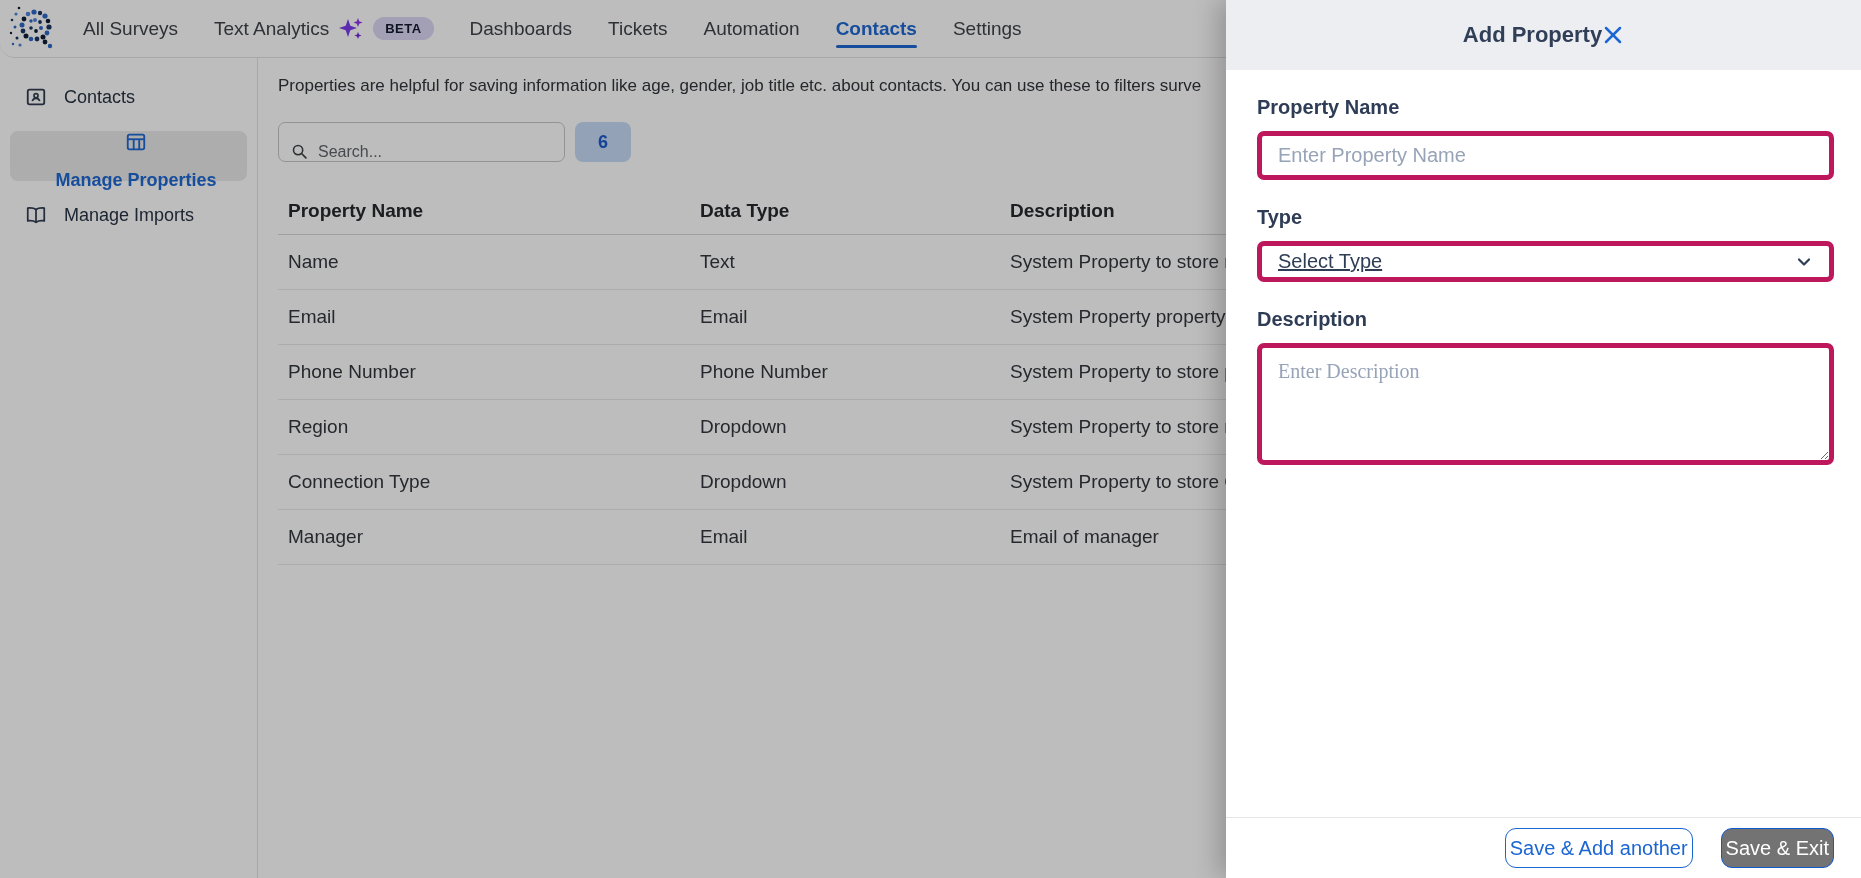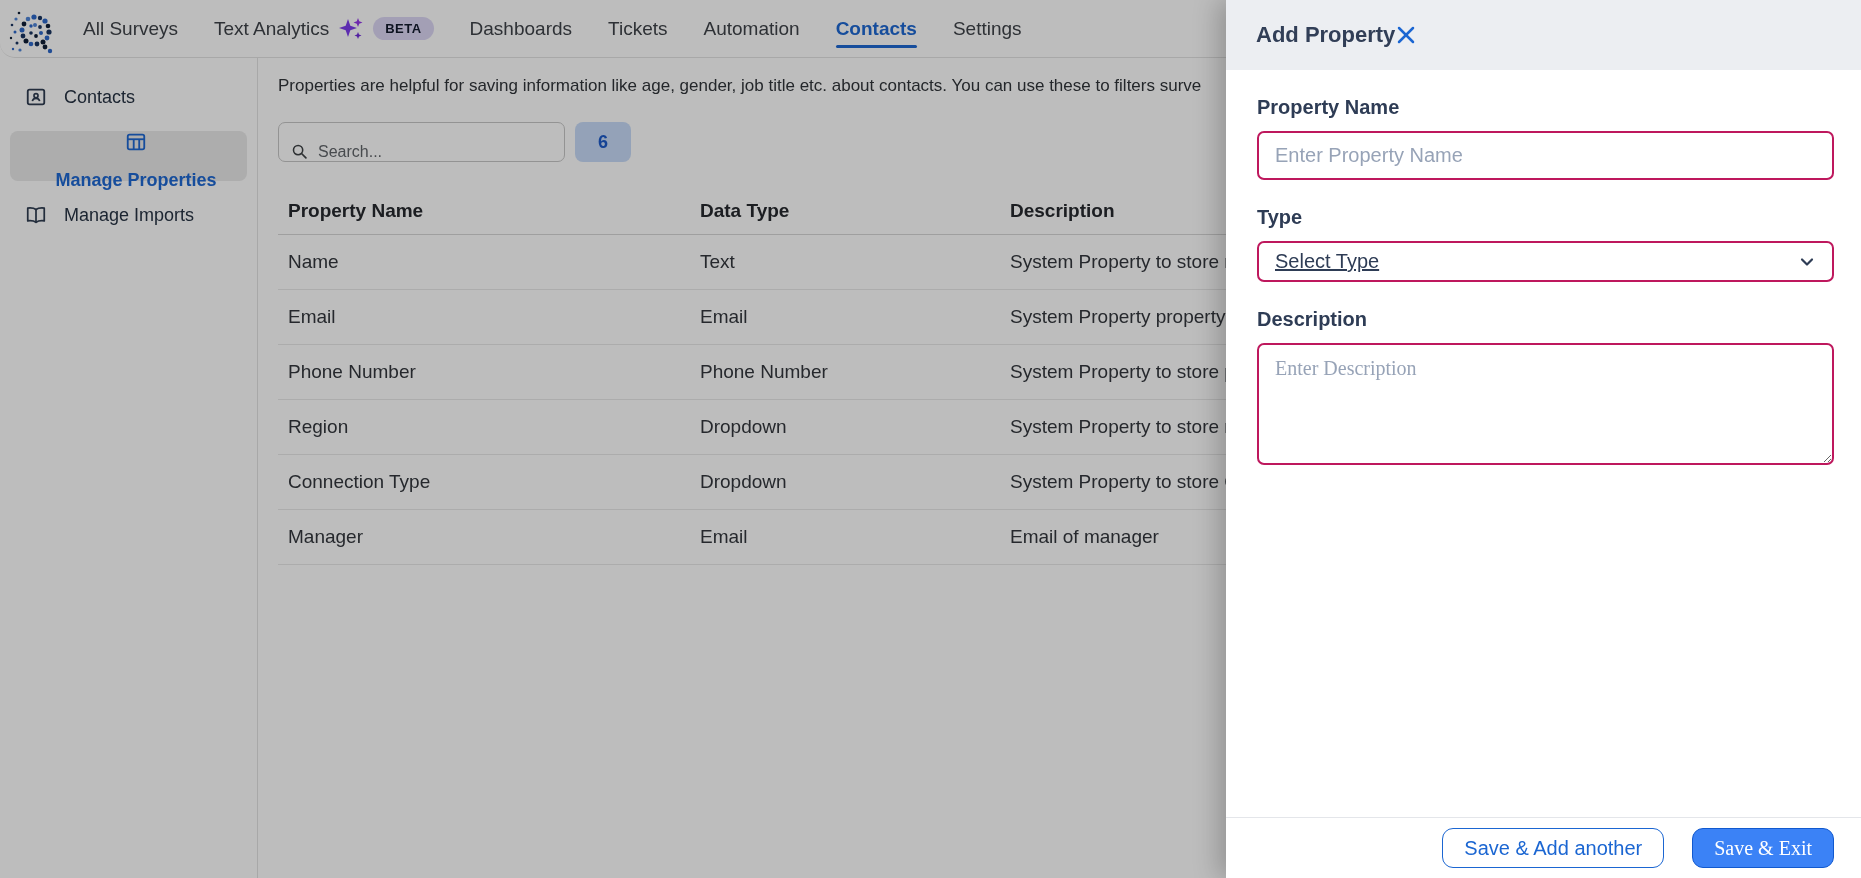--- a/index.html
+++ b/index.html
@@ -10,21 +10,21 @@
     position: relative;
     color: #2f3338;
   }
 
   
   .navbar {
     height: 58px;
     background: #ffffff;
     border-bottom: 1px solid #e2e2e2;
     display: flex;
-    align-items: flex-end;
+    align-items: flex-start;
     position: relative;
     z-index: 1;
     border-radius: 15px;
   }
   .logo { width: 50px; height: 52px; margin-left: 7px; flex: 0 0 auto; cursor: pointer; }
   .nav-items {
     display: flex;
     align-items: center;
     gap: 36px;
     margin-left: 26px;
@@ -172,33 +172,33 @@
     z-index: 100;
     box-shadow: -8px 0 24px rgba(0,0,0,0.22);
     display: flex;
     flex-direction: column;
   }
   .panel-header {
     height: 70px;
     background: #eceef2;
     display: flex;
     align-items: center;
-    justify-content: flex-start;
+    justify-content: center;
     padding: 0 30px;
     flex: 0 0 auto;
   }
   .panel-title { font-size: 22px; font-weight: bold; color: #313e57; }
   .close-btn { cursor: pointer; width: 22px; height: 22px; display: flex; align-items: center; justify-content: center; }
 
   .panel-body { padding: 26px 27px 0 31px; flex: 1; }
   .field-label { font-size: 20px; font-weight: bold; color: #2e3c55; margin-bottom: 12px; }
   .field { margin-bottom: 26px; }
   .text-input, .select-box, .text-area {
     width: 100%;
-    border: 2px solid #be185d;
+    border: 5px solid #be185d;
     border-radius: 7px;
     font-size: 20px;
     font-family: "Liberation Sans", sans-serif;
     color: #2e3c55;
     background: #fff;
   }
   .text-input { height: 49px; padding: 0 16px; outline: none; }
   .text-input::placeholder, .text-area::placeholder { color: #97a3b7; }
   .select-box {
     height: 41px;
@@ -226,35 +226,34 @@
     justify-content: flex-end;
     gap: 28px;
     padding-right: 27px;
   }
   .btn {
     height: 40px;
     border-radius: 11px;
     font-size: 20px;
     font-family: "Liberation Sans", sans-serif;
     cursor: pointer;
-    padding: 0 21px;
+    padding: 0 4px;
     display: flex;
     align-items: center;
     justify-content: center;
   }
   .btn-outline {
     background: #ffffff;
     border: 1.5px solid #1b66d2;
     color: #1b66d2;
   }
   .btn-solid {
-    background: #3b82f6;
+    background: #737373;
     border: 1.5px solid #1159cf;
     color: #ffffff;
-    font-family: Liberation Serif, serif;
   }
 </style>
 </head>
 <body>
 
 <header class="navbar">
   <svg class="logo" viewBox="0 0 50 52">
     <g fill="#2a66c8">
       <circle cx="27" cy="12" r="2.6"></circle>
         <circle cx="33" cy="13" r="2.2" fill="#16325f"></circle>

